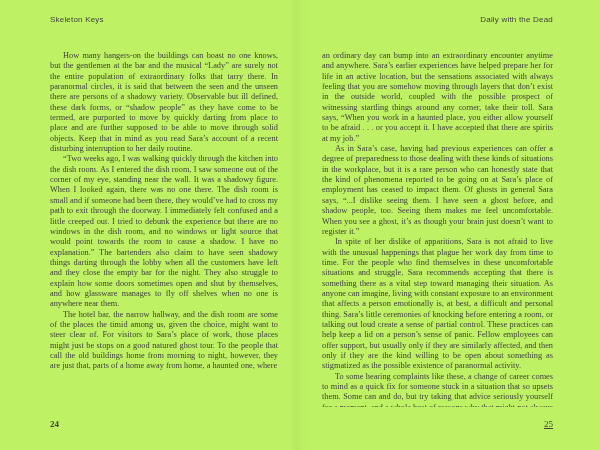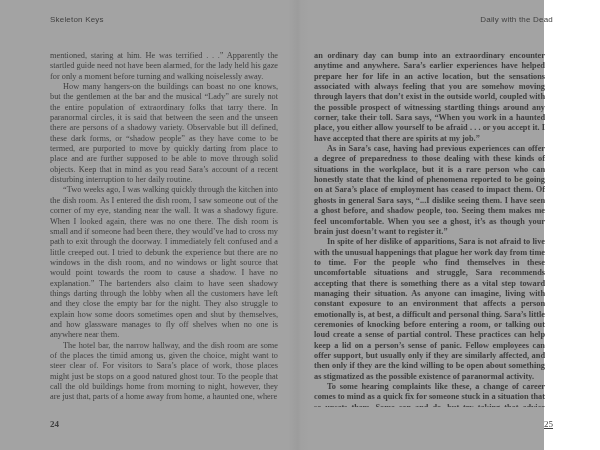--- a/index.html
+++ b/index.html
@@ -5,23 +5,23 @@
   html, body {
     margin: 0;
     padding: 0;
     width: 600px;
     height: 450px;
     background: #ffffff;
     overflow: hidden;
   }
   .spread {
     position: relative;
-    width: 544px;
+    width: 600px;
     height: 450px;
-    background: #a3a3a3;
+    background: #bef264;
     font-family: "Liberation Serif", serif;
   }
   .gutter {
     position: absolute;
     left: 288px;
     top: 0;
     width: 22px;
     height: 450px;
     background: linear-gradient(to right,
       rgba(0,0,0,0) 0%,
@@ -54,21 +54,21 @@
     position: absolute;
     top: 51px;
     max-height: 356px;
     overflow: hidden;
     font-size: 8.3px;
     line-height: 10.35px;
     color: #3d3d3d;
     text-align: justify;
   }
   .page.left  .page-body { left: 50px; width: 228px; }
-  .page.right .page-body { left: 14px; width: 231px; font-weight: bold; }
+  .page.right .page-body { left: 22px; width: 231px; }
 
   .page-body p.para {
     margin: 0;
     padding: 0;
   }
   .page-body p.para.indent { text-indent: 13px; }
 
   .page-number {
     position: absolute;
     bottom: 21px;
@@ -79,21 +79,20 @@
   .page.right .page-number { right: 47px; text-align: right; text-decoration: underline; }
 </style>
 </head>
 <body>
 
 <div class="spread">
 
   <div class="page left">
     <div class="running-head">Skeleton Keys</div>
     <div class="page-body">
-        <p class="para">mentioned, staring at him. He was terrified . . .” Apparently the startled guide need not have been alarmed, for the lady held his gaze for only a moment before turning and walking noiselessly away.</p>
         <p class="para indent">How many hangers-on the buildings can boast no one knows, but the gentlemen at the bar and the musical “Lady” are surely not the entire population of extraordinary folks that tarry there. In paranormal circles, it is said that between the seen and the unseen there are persons of a shadowy variety. Observable but ill defined, these dark forms, or “shadow people” as they have come to be termed, are purported to move by quickly darting from place to place and are further supposed to be able to move through solid objects. Keep that in mind as you read Sara’s account of a recent disturbing interruption to her daily routine.</p>
         <p class="para indent">“Two weeks ago, I was walking quickly through the kitchen into the dish room. As I entered the dish room, I saw someone out of the corner of my eye, standing near the wall. It was a shadowy figure. When I looked again, there was no one there. The dish room is small and if someone had been there, they would’ve had to cross my path to exit through the doorway. I immediately felt confused and a little creeped out. I tried to debunk the experience but there are no windows in the dish room, and no windows or light source that would point towards the room to cause a shadow. I have no explanation.” The bartenders also claim to have seen shadowy things darting through the lobby when all the customers have left and they close the empty bar for the night. They also struggle to explain how some doors sometimes open and shut by themselves, and how glassware manages to fly off shelves when no one is anywhere near them.</p>
         <p class="para indent">The hotel bar, the narrow hallway, and the dish room are some of the places the timid among us, given the choice, might want to steer clear of. For visitors to Sara’s place of work, those places might just be stops on a good natured ghost tour. To the people that call the old buildings home from morning to night, however, they are just that, parts of a home away from home, a haunted one, where</p>
       </div>
     <div class="page-number">24</div>
   </div>
 
   <div class="gutter"></div>
 
   <div class="page right">

